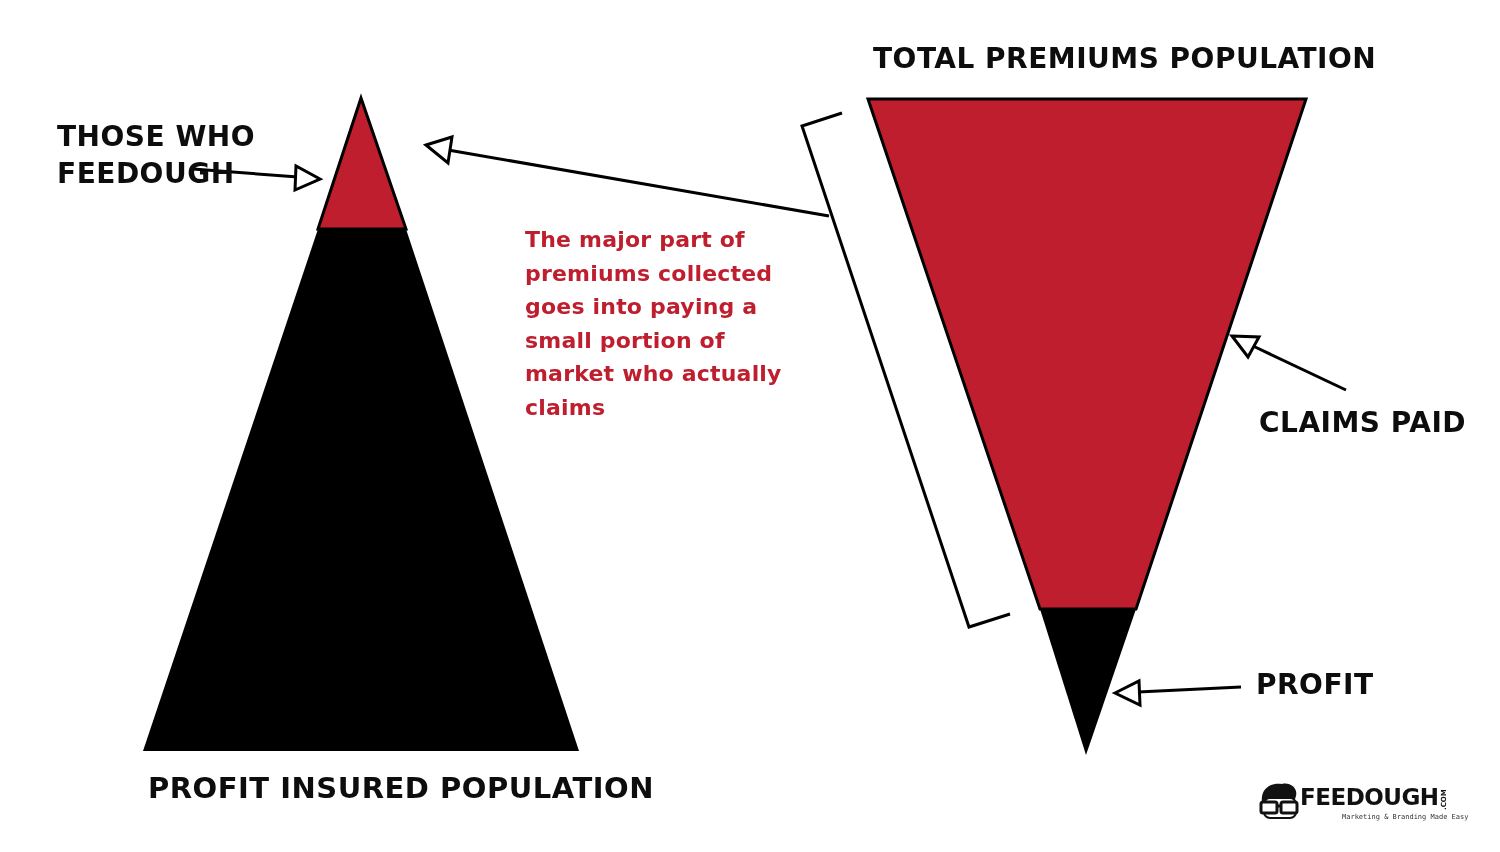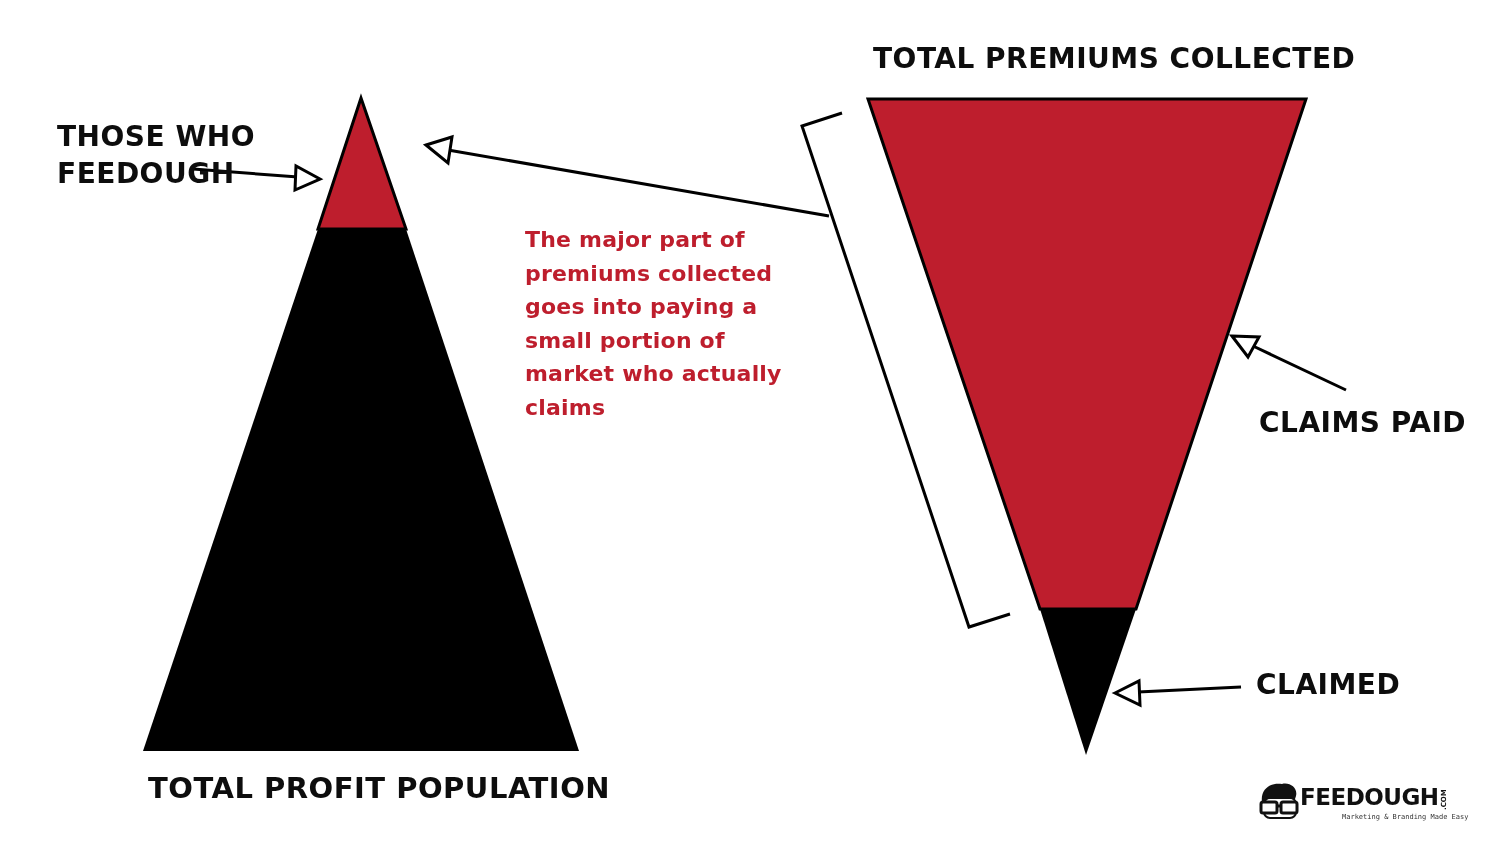--- a/index.html
+++ b/index.html
@@ -49,24 +49,24 @@
   </g>
 
   <g>
     <line x1="1241" y1="687" x2="1138" y2="692" stroke="#000" stroke-width="3"></line>
     <polygon points="1115,693 1139,681 1140,705" fill="#fff" stroke="#000" stroke-width="3"></polygon>
   </g>
 </svg>
 
 <div class="label lbl-claimed">THOSE WHO
 FEEDOUGH</div>
-<div class="label lbl-population">TOTAL PROFIT POPULATION</div>
-<div class="label lbl-premiums">TOTAL PREMIUMS COLLECTED</div>
+<div class="label lbl-population">PROFIT INSURED POPULATION</div>
+<div class="label lbl-premiums">TOTAL PREMIUMS POPULATION</div>
 <div class="label lbl-claims-paid">CLAIMS PAID</div>
-<div class="label lbl-profit">CLAIMED</div>
+<div class="label lbl-profit">PROFIT</div>
 
 <div class="note">The major part of
 premiums collected
 goes into paying a
 small portion of
 market who actually
 claims</div>
 
 <div class="logo">
   <svg class="logo-face" viewBox="0 0 44 44" xmlns="http://www.w3.org/2000/svg">

